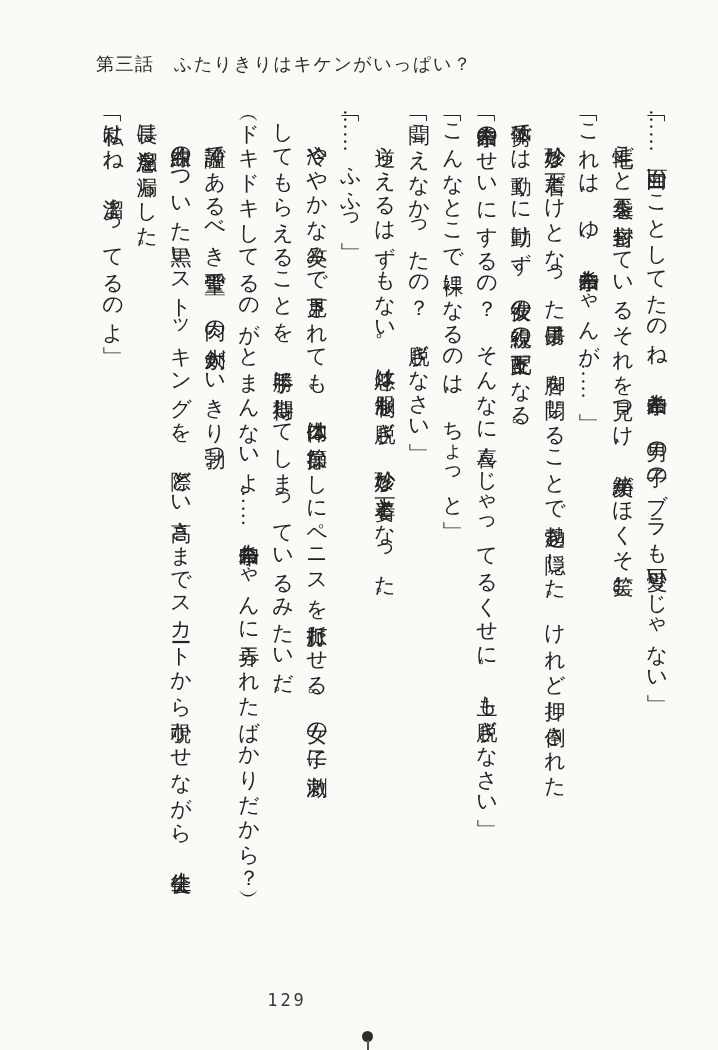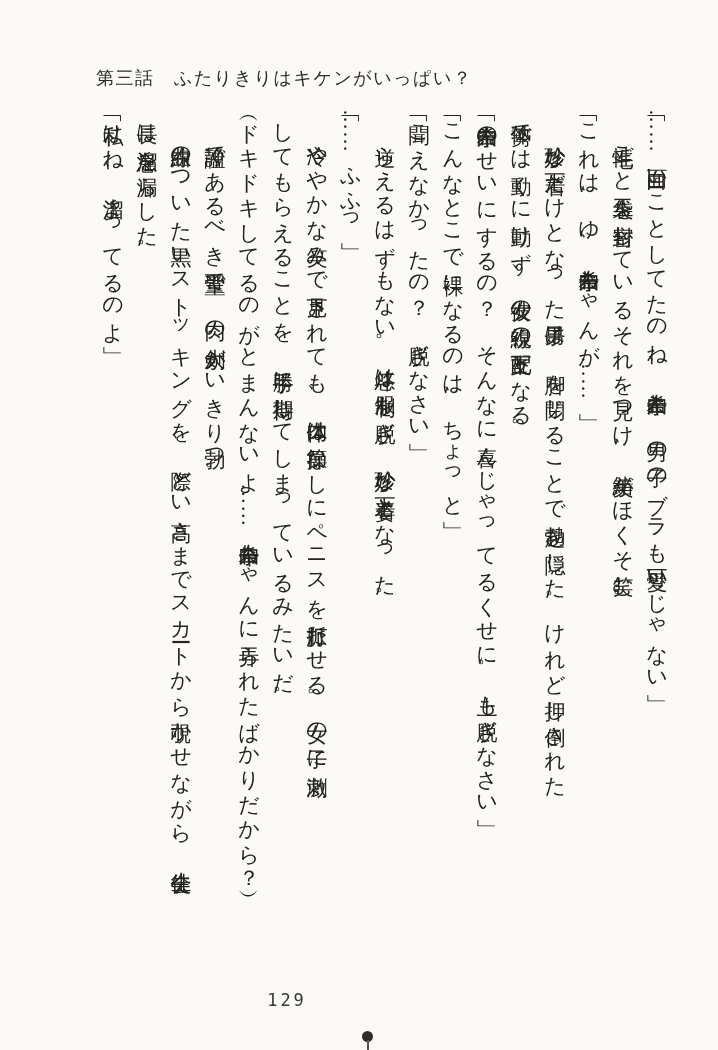--- a/index.html
+++ b/index.html
@@ -16,21 +16,20 @@
     color: #262523;
   }
   .chapter-header {
     position: absolute;
     top: 52px;
     left: 96px;
     font-size: 18px;
     letter-spacing: 1.5px;
     white-space: nowrap;
     color: #2b2a28;
-    margin-top: 14px;
   }
   .text-body {
     position: absolute;
     top: 108px;
     right: 44px;
     height: 886px;
     writing-mode: vertical-rl;
     text-orientation: mixed;
     font-size: 21px;
     color: #242321;

